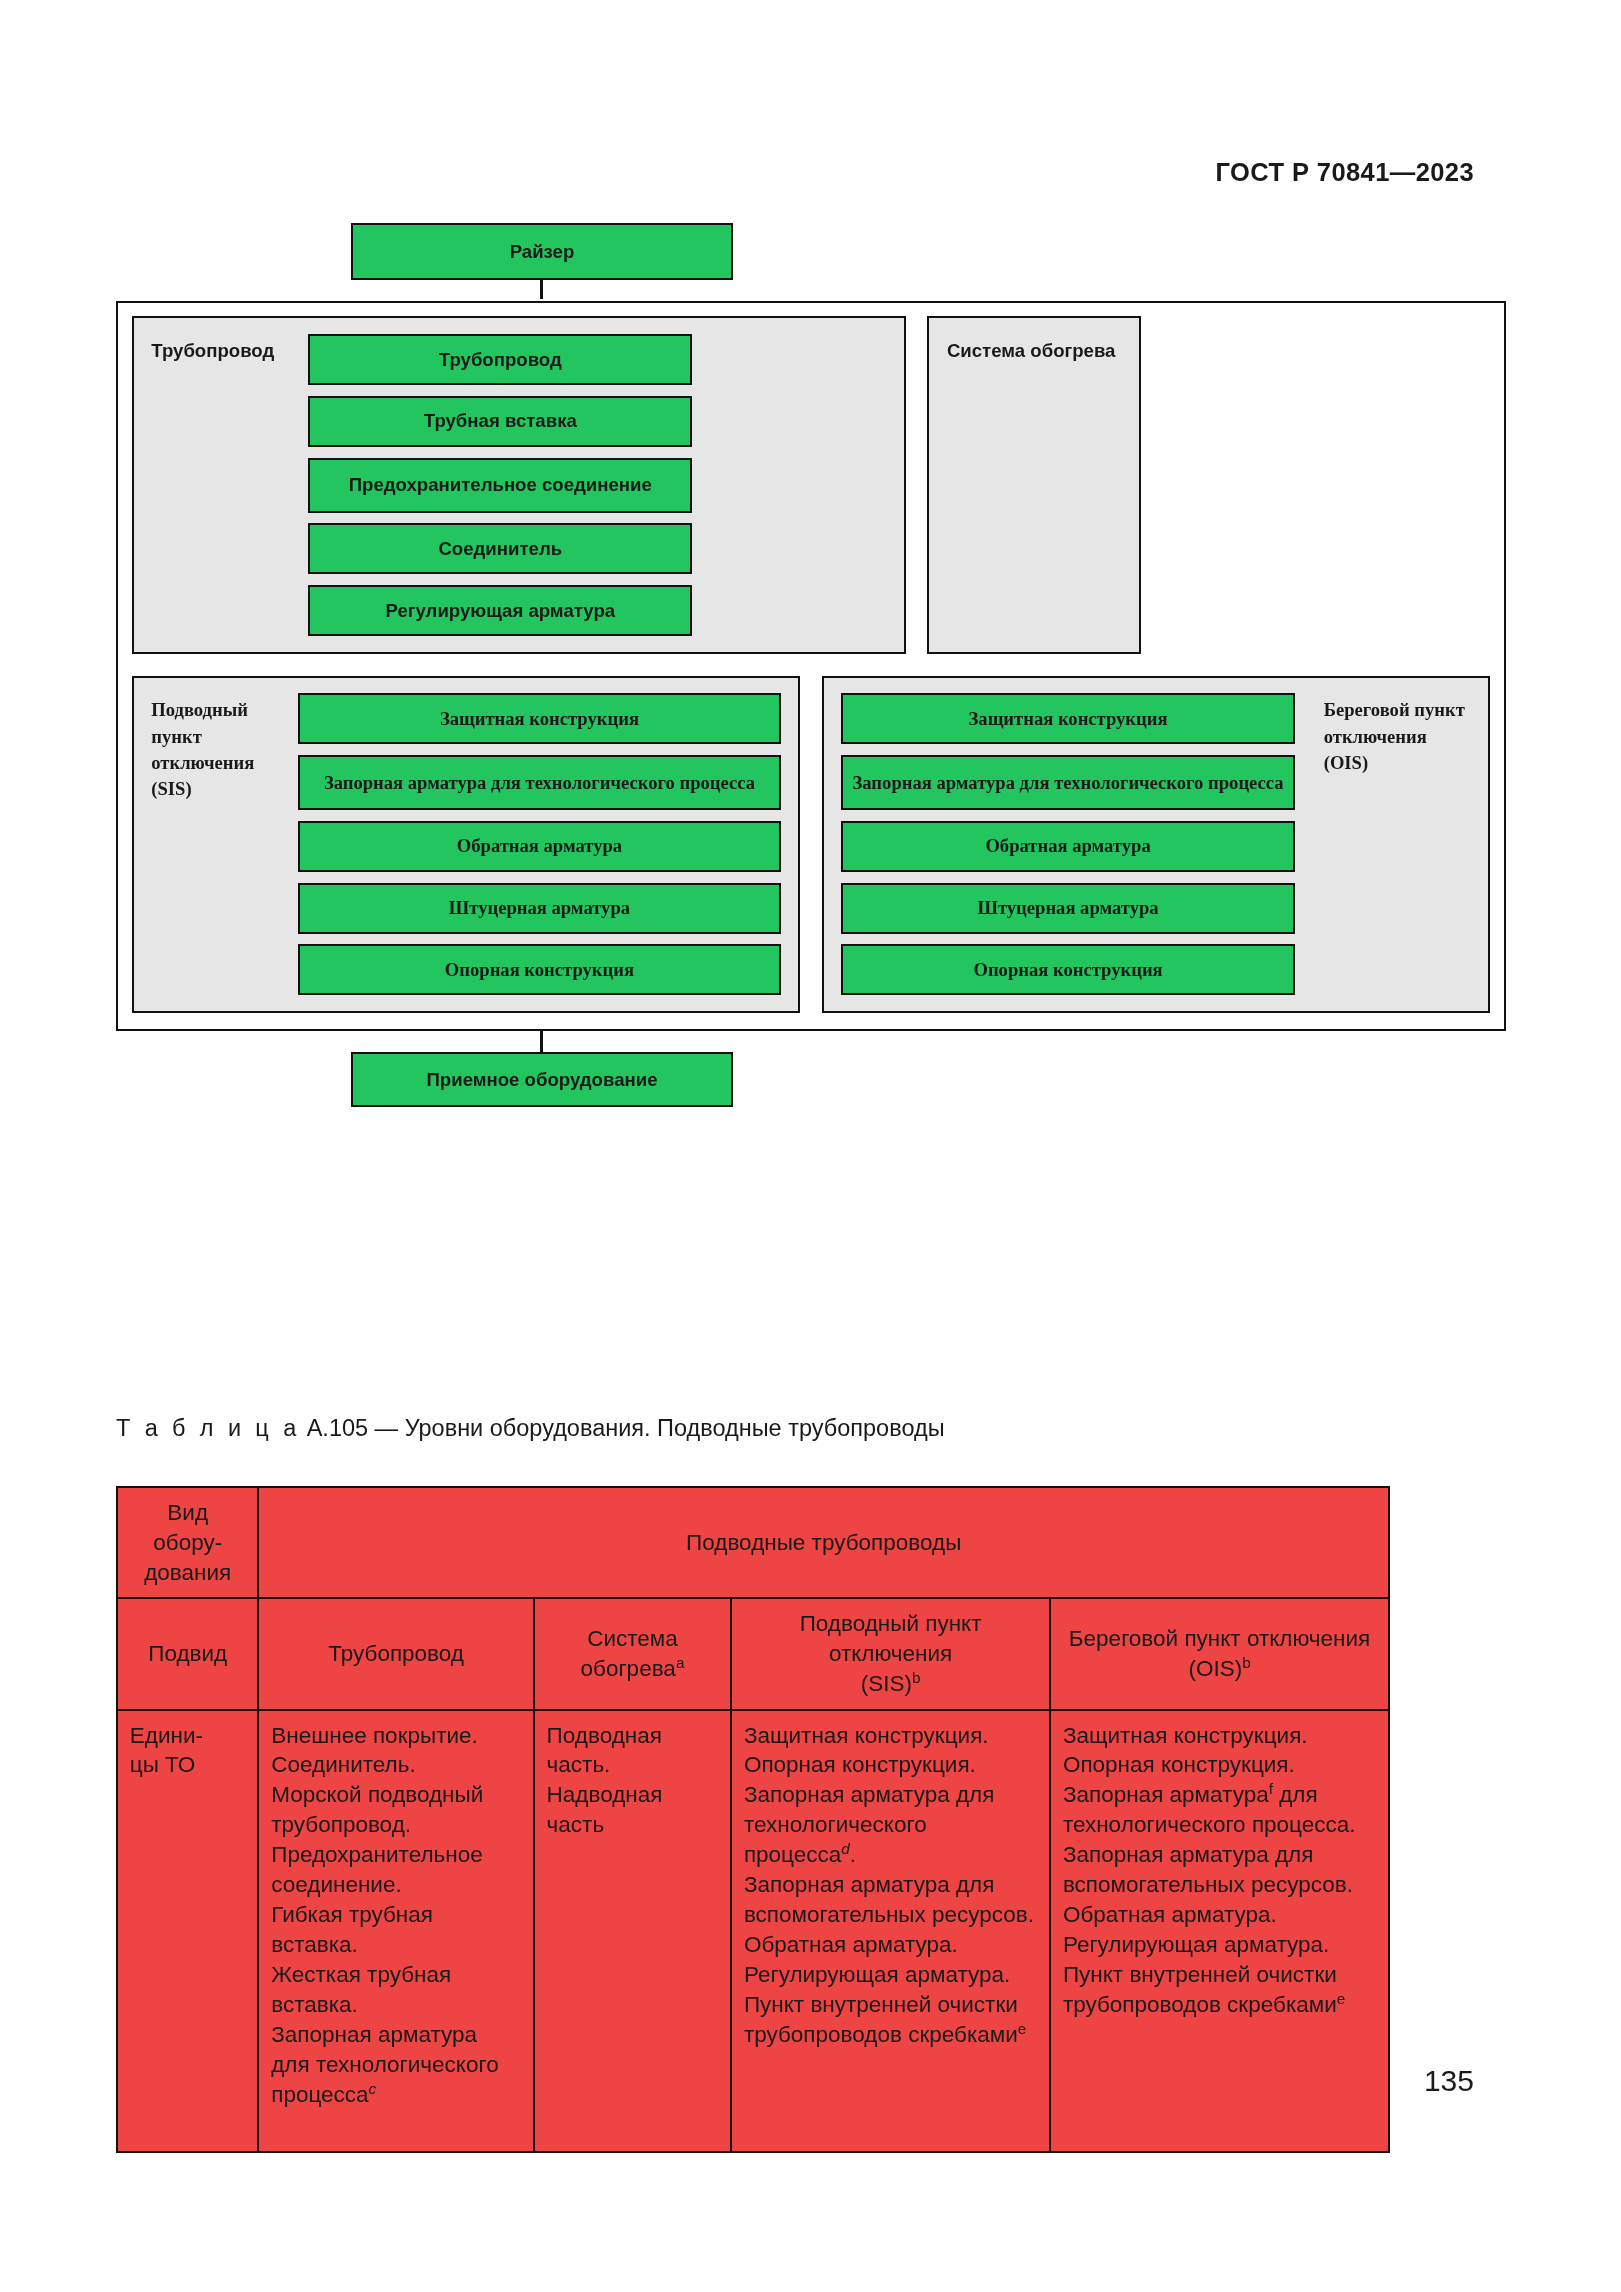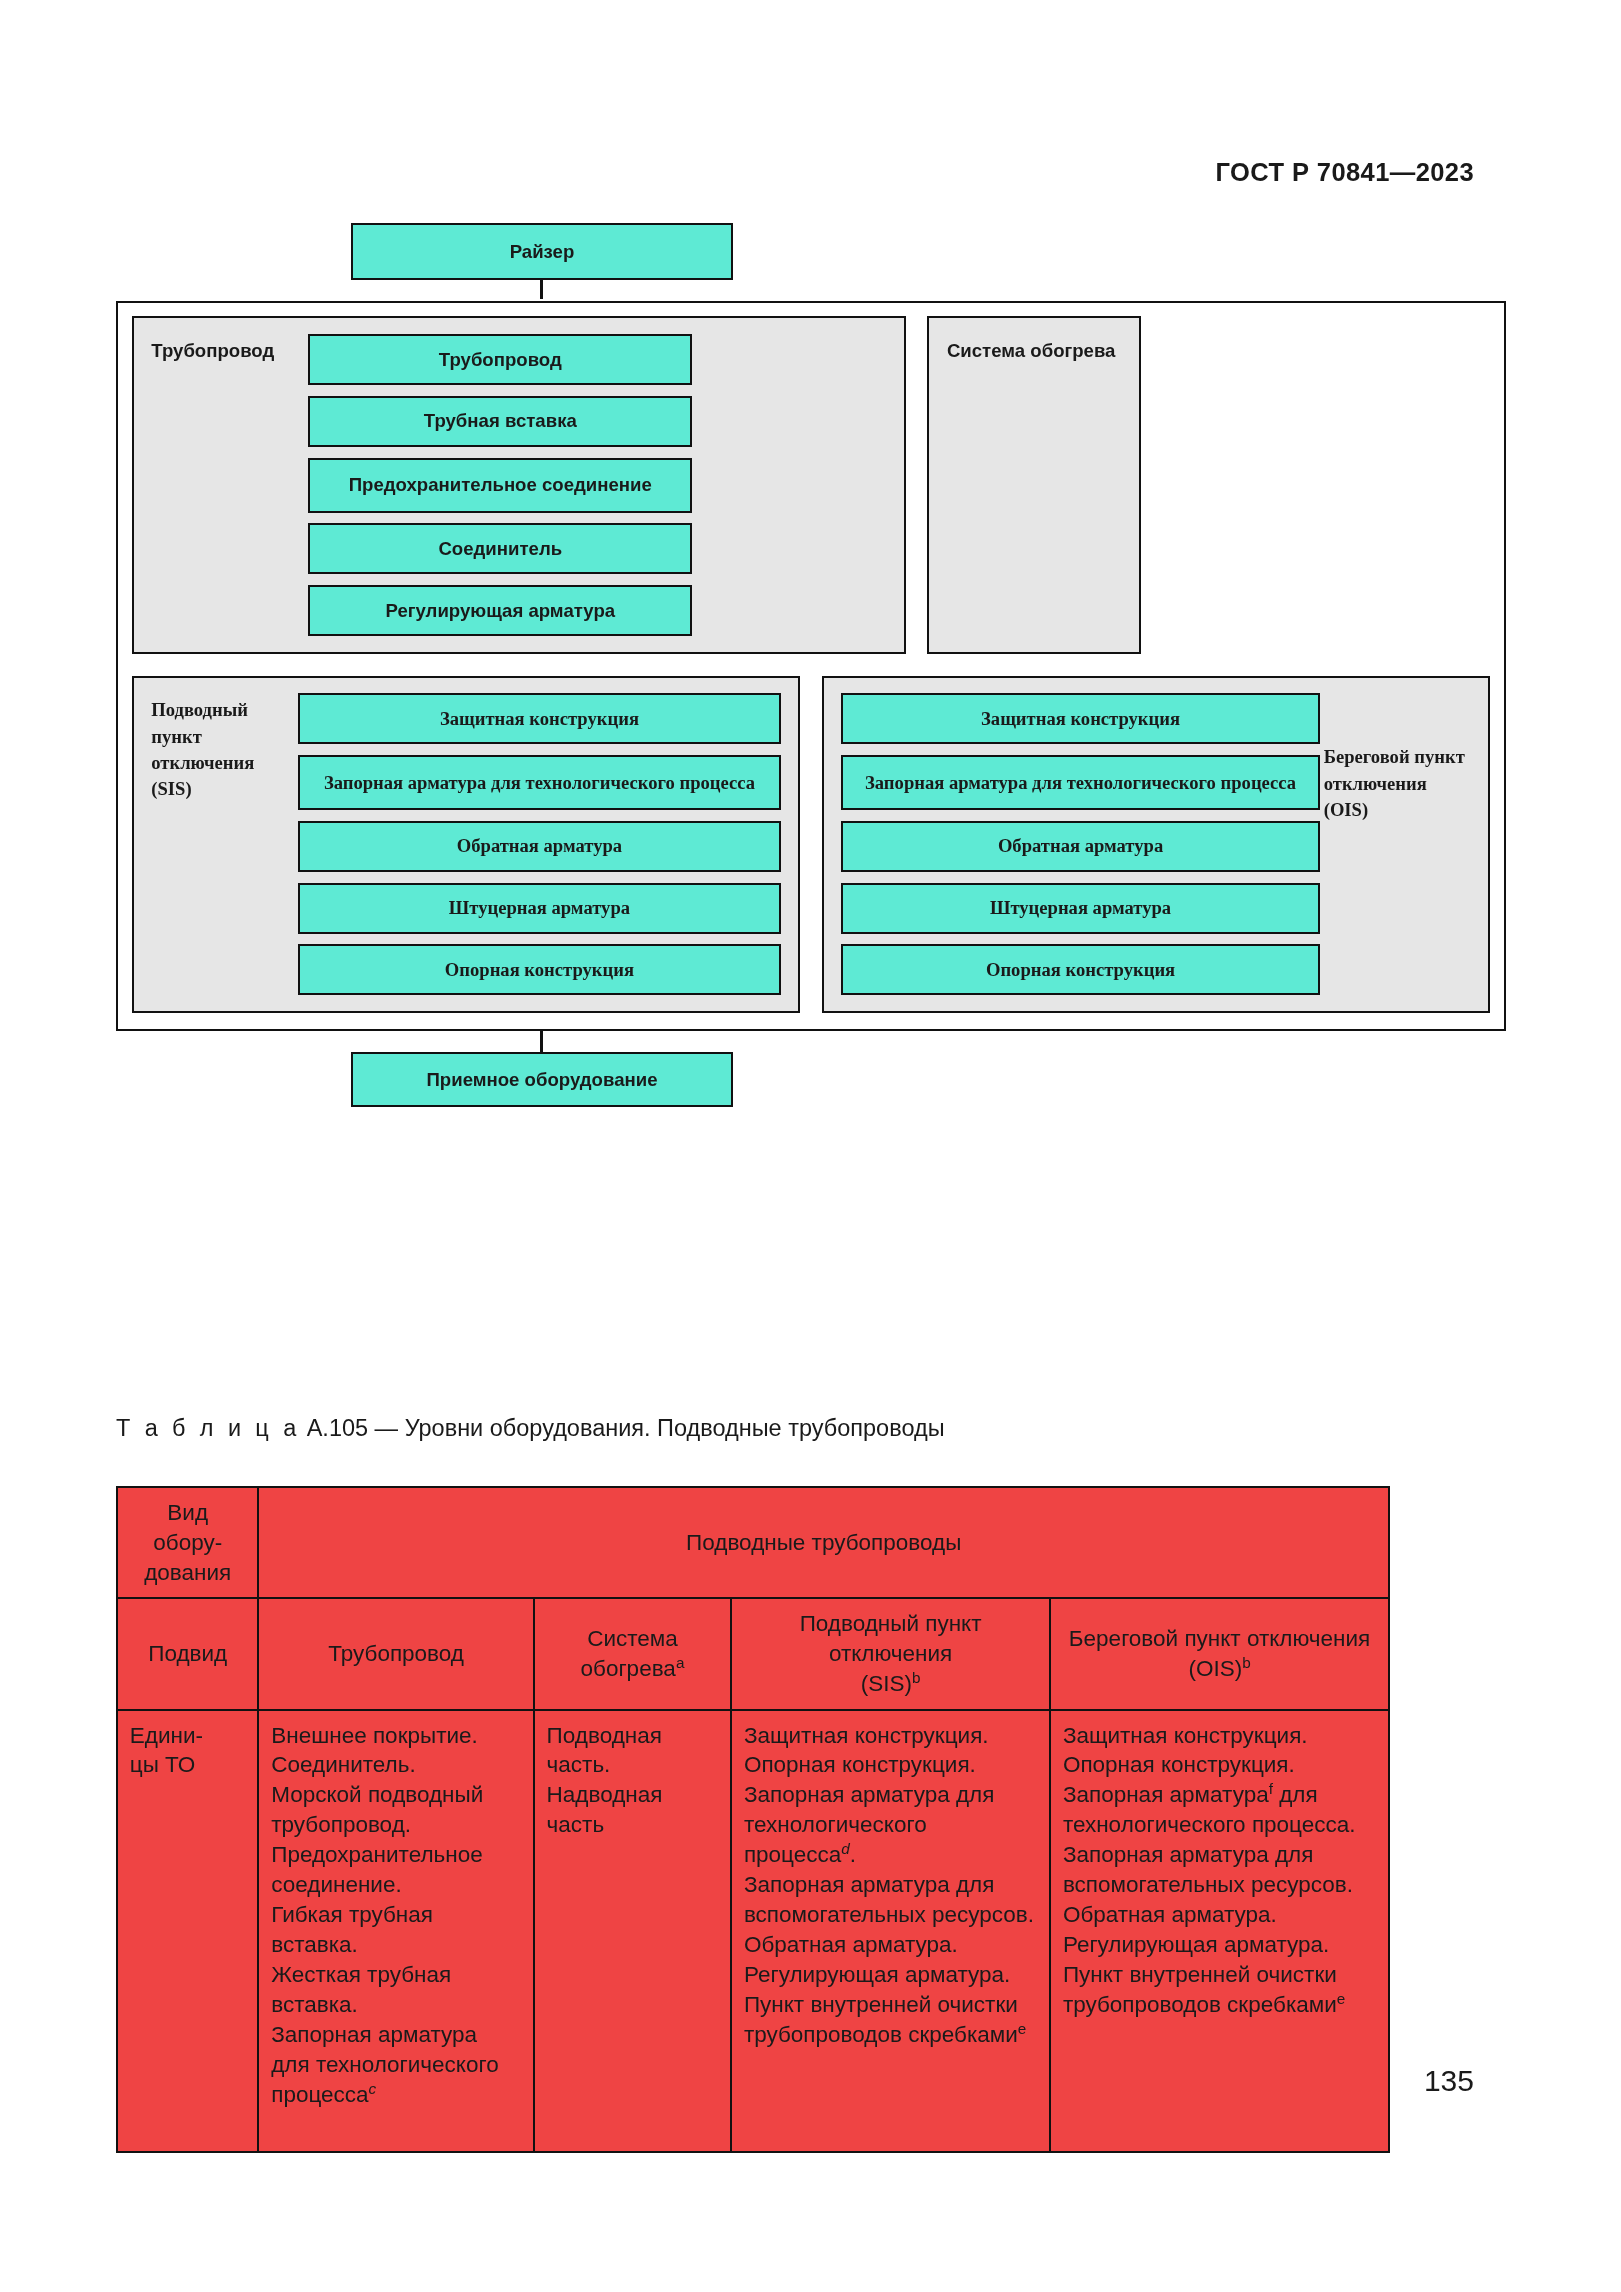--- a/index.html
+++ b/index.html
@@ -35,21 +35,21 @@
     width: 1390px;
   }
 
   .riser-row {
     position: relative;
     height: 61px;
     margin-left: 235px;
   }
   .node-box {
     border: 2.9px solid #111;
-    background: #5eead4;
+    background: #22c55e;
     display: flex;
     align-items: center;
     justify-content: center;
     text-align: center;
     font-size: 18.6px;
     font-weight: bold;
     line-height: 1.18;
     box-sizing: border-box;
   }
   .riser-box {
@@ -87,22 +87,21 @@
   }
 
   .panel-label {
     font-size: 18.6px;
     font-weight: bold;
     line-height: 1.42;
     flex: 0 0 auto;
     padding-top: 3.9px;
   }
   .panel-label.right-side {
-    padding-left: 4px;
-    margin-top: 47px;
+    padding-left: 29px;
   }
 
   .panel-items {
     display: flex;
     flex-direction: column;
     gap: 10.8px;
     flex: 1 1 auto;
   }
   .panel-items .node-box {
     height: 51px;

